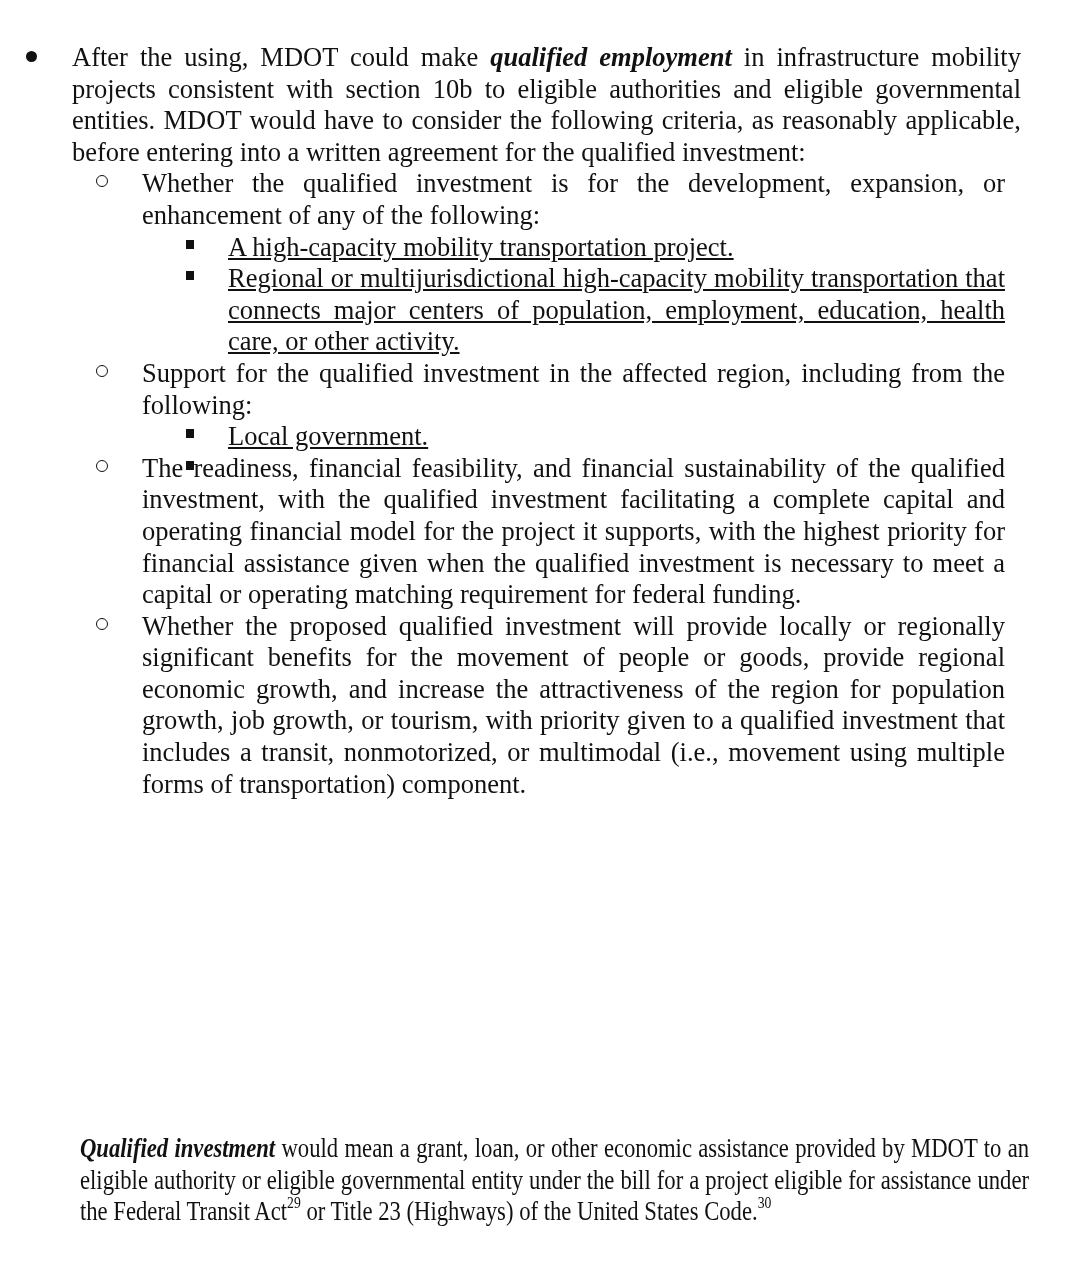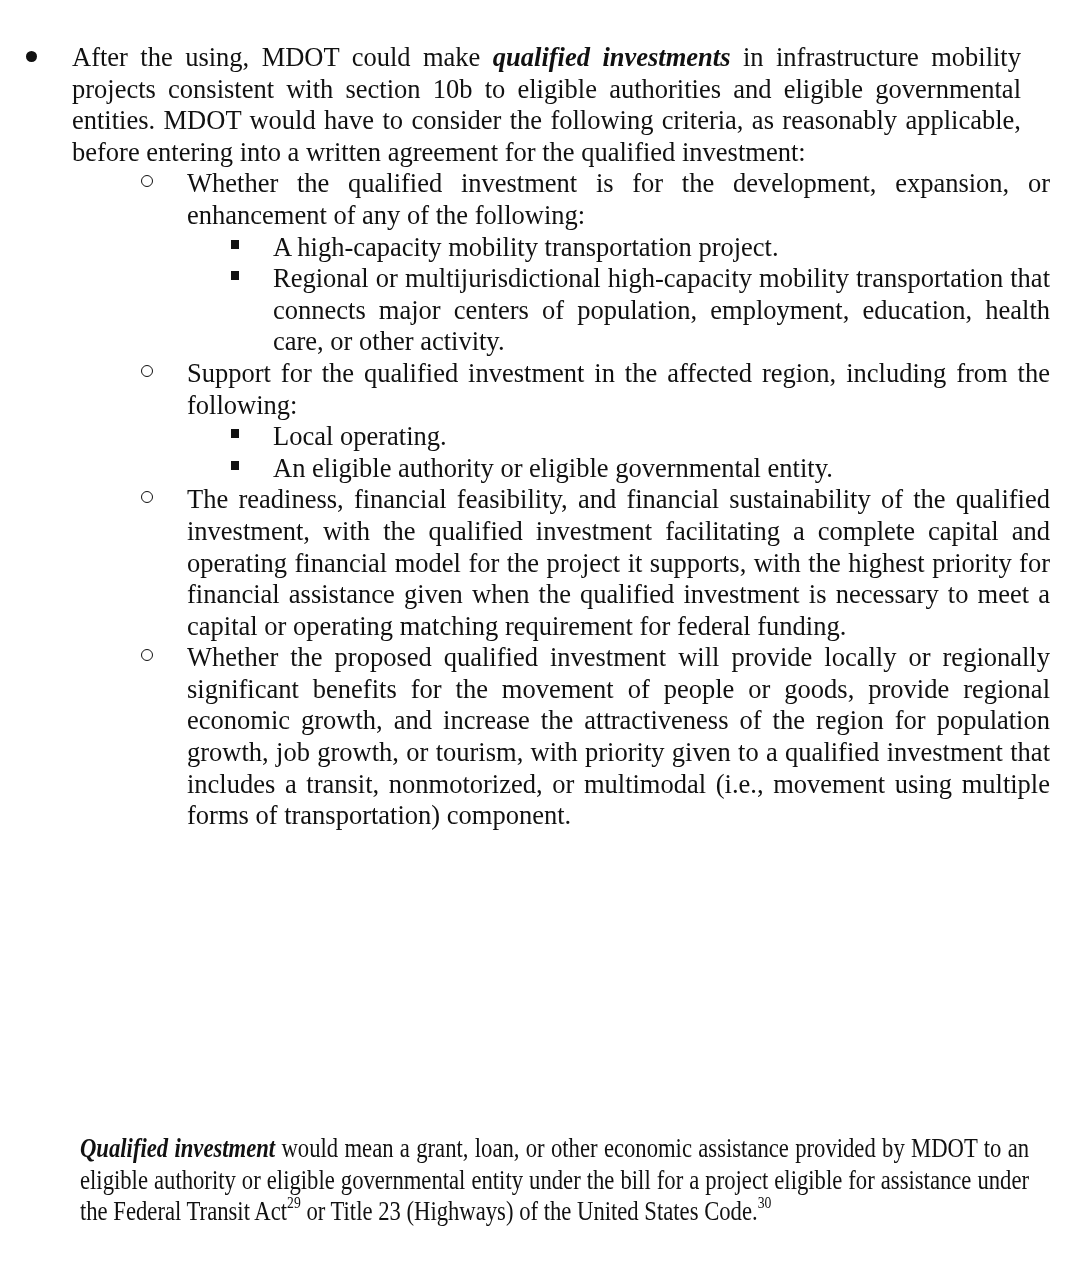--- a/index.html
+++ b/index.html
@@ -9,23 +9,23 @@
     color: #111111;
     font-size: 26.5px;
     line-height: 31.6px;
     position: relative;
   }
   .page { position: absolute; left: 0; top: 42px; width: 1079px; }
   ul { list-style: none; margin: 0; padding: 0; }
   li { position: relative; text-align: justify; }
   .l1 { margin-left: 72px; width: 949px; }
   .l1 > .marker { position: absolute; left: -46px; top: 0; }
-  .l2 { margin-left: 115px; width: 863px; }
+  .l2 { margin-left: 70px; width: 863px; }
   .l2 > .marker { position: absolute; left: -46px; top: -1px; font-size: 22px; }
-  .l3 { margin-left: 86px; width: 777px; }
+  .l3 { margin-left: 86px; width: 777px; text-decoration: underline; }
   .l3 > .marker { position: absolute; left: -42px; top: 0; font-size: 16px; }
   .dot { display: inline-block; width: 11px; height: 11px; border-radius: 50%; background: #111; position: relative; top: -4px; }
   .ring { display: inline-block; width: 10px; height: 10px; border: 1.3px solid #111; border-radius: 50%; position: relative; top: -3px; }
   .sq { display: inline-block; width: 8px; height: 9px; background: #111; position: relative; top: -4px; }
   .bi { font-weight: bold; font-style: italic; }
   .para {
     position: absolute; left: 80px; top: 1133px; width: 949px;
     text-align: justify;
   }
   .condensed {
@@ -34,37 +34,37 @@
   }
   sup { font-size: 16px; line-height: 0; position: relative; top: -2px; vertical-align: super; }
 </style>
 </head>
 <body>
 
 <div class="page">
   <ul>
     <li class="l1">
       <span class="marker"><span class="dot"></span></span>
-      <span>After the using, MDOT could make </span><span class="bi">qualified investments</span><span> in infrastructure mobility projects consistent with section 10b to eligible authorities and eligible governmental entities. MDOT would have to consider the following criteria, as reasonably applicable, before entering into a written agreement for the qualified investment:</span>
+      <span>After the using, MDOT could make </span><span class="bi">qualified employment</span><span> in infrastructure mobility projects consistent with section 10b to eligible authorities and eligible governmental entities. MDOT would have to consider the following criteria, as reasonably applicable, before entering into a written agreement for the qualified investment:</span>
 
       <ul>
         <li class="l2">
           <span class="marker"><span class="ring"></span></span>
           <span>Whether the qualified investment is for the development, expansion, or enhancement of any of the following:</span>
           <ul>
             <li class="l3"><span class="marker"><span class="sq"></span></span><span>A high-capacity mobility transportation project.</span></li>
             <li class="l3"><span class="marker"><span class="sq"></span></span><span>Regional or multijurisdictional high-capacity mobility transportation that connects major centers of population, employment, education, health care, or other activity.</span></li>
           </ul>
         </li>
         <li class="l2">
           <span class="marker"><span class="ring"></span></span>
           <span>Support for the qualified investment in the affected region, including from the following:</span>
           <ul>
-            <li class="l3"><span class="marker"><span class="sq"></span></span><span>Local operating.</span></li>
-            <li class="l3"><span class="marker"><span class="sq"></span></span><span>An eligible authority or eligible governmental entity.</span></li>
+            <li class="l3"><span class="marker"><span class="sq"></span></span><span>Local government.</span></li>
+            <li class="l3"><span class="marker"><span class="sq"></span></span></li>
           </ul>
         </li>
         <li class="l2">
           <span class="marker"><span class="ring"></span></span>
           <span>The readiness, financial feasibility, and financial sustainability of the qualified investment, with the qualified investment facilitating a complete capital and operating financial model for the project it supports, with the highest priority for financial assistance given when the qualified investment is necessary to meet a capital or operating matching requirement for federal funding.</span>
         </li>
         <li class="l2">
           <span class="marker"><span class="ring"></span></span>
           <span>Whether the proposed qualified investment will provide locally or regionally significant benefits for the movement of people or goods, provide regional economic growth, and increase the attractiveness of the region for population growth, job growth, or tourism, with priority given to a qualified investment that includes a transit, nonmotorized, or multimodal (i.e., movement using multiple forms of transportation) component.</span>
         </li>

